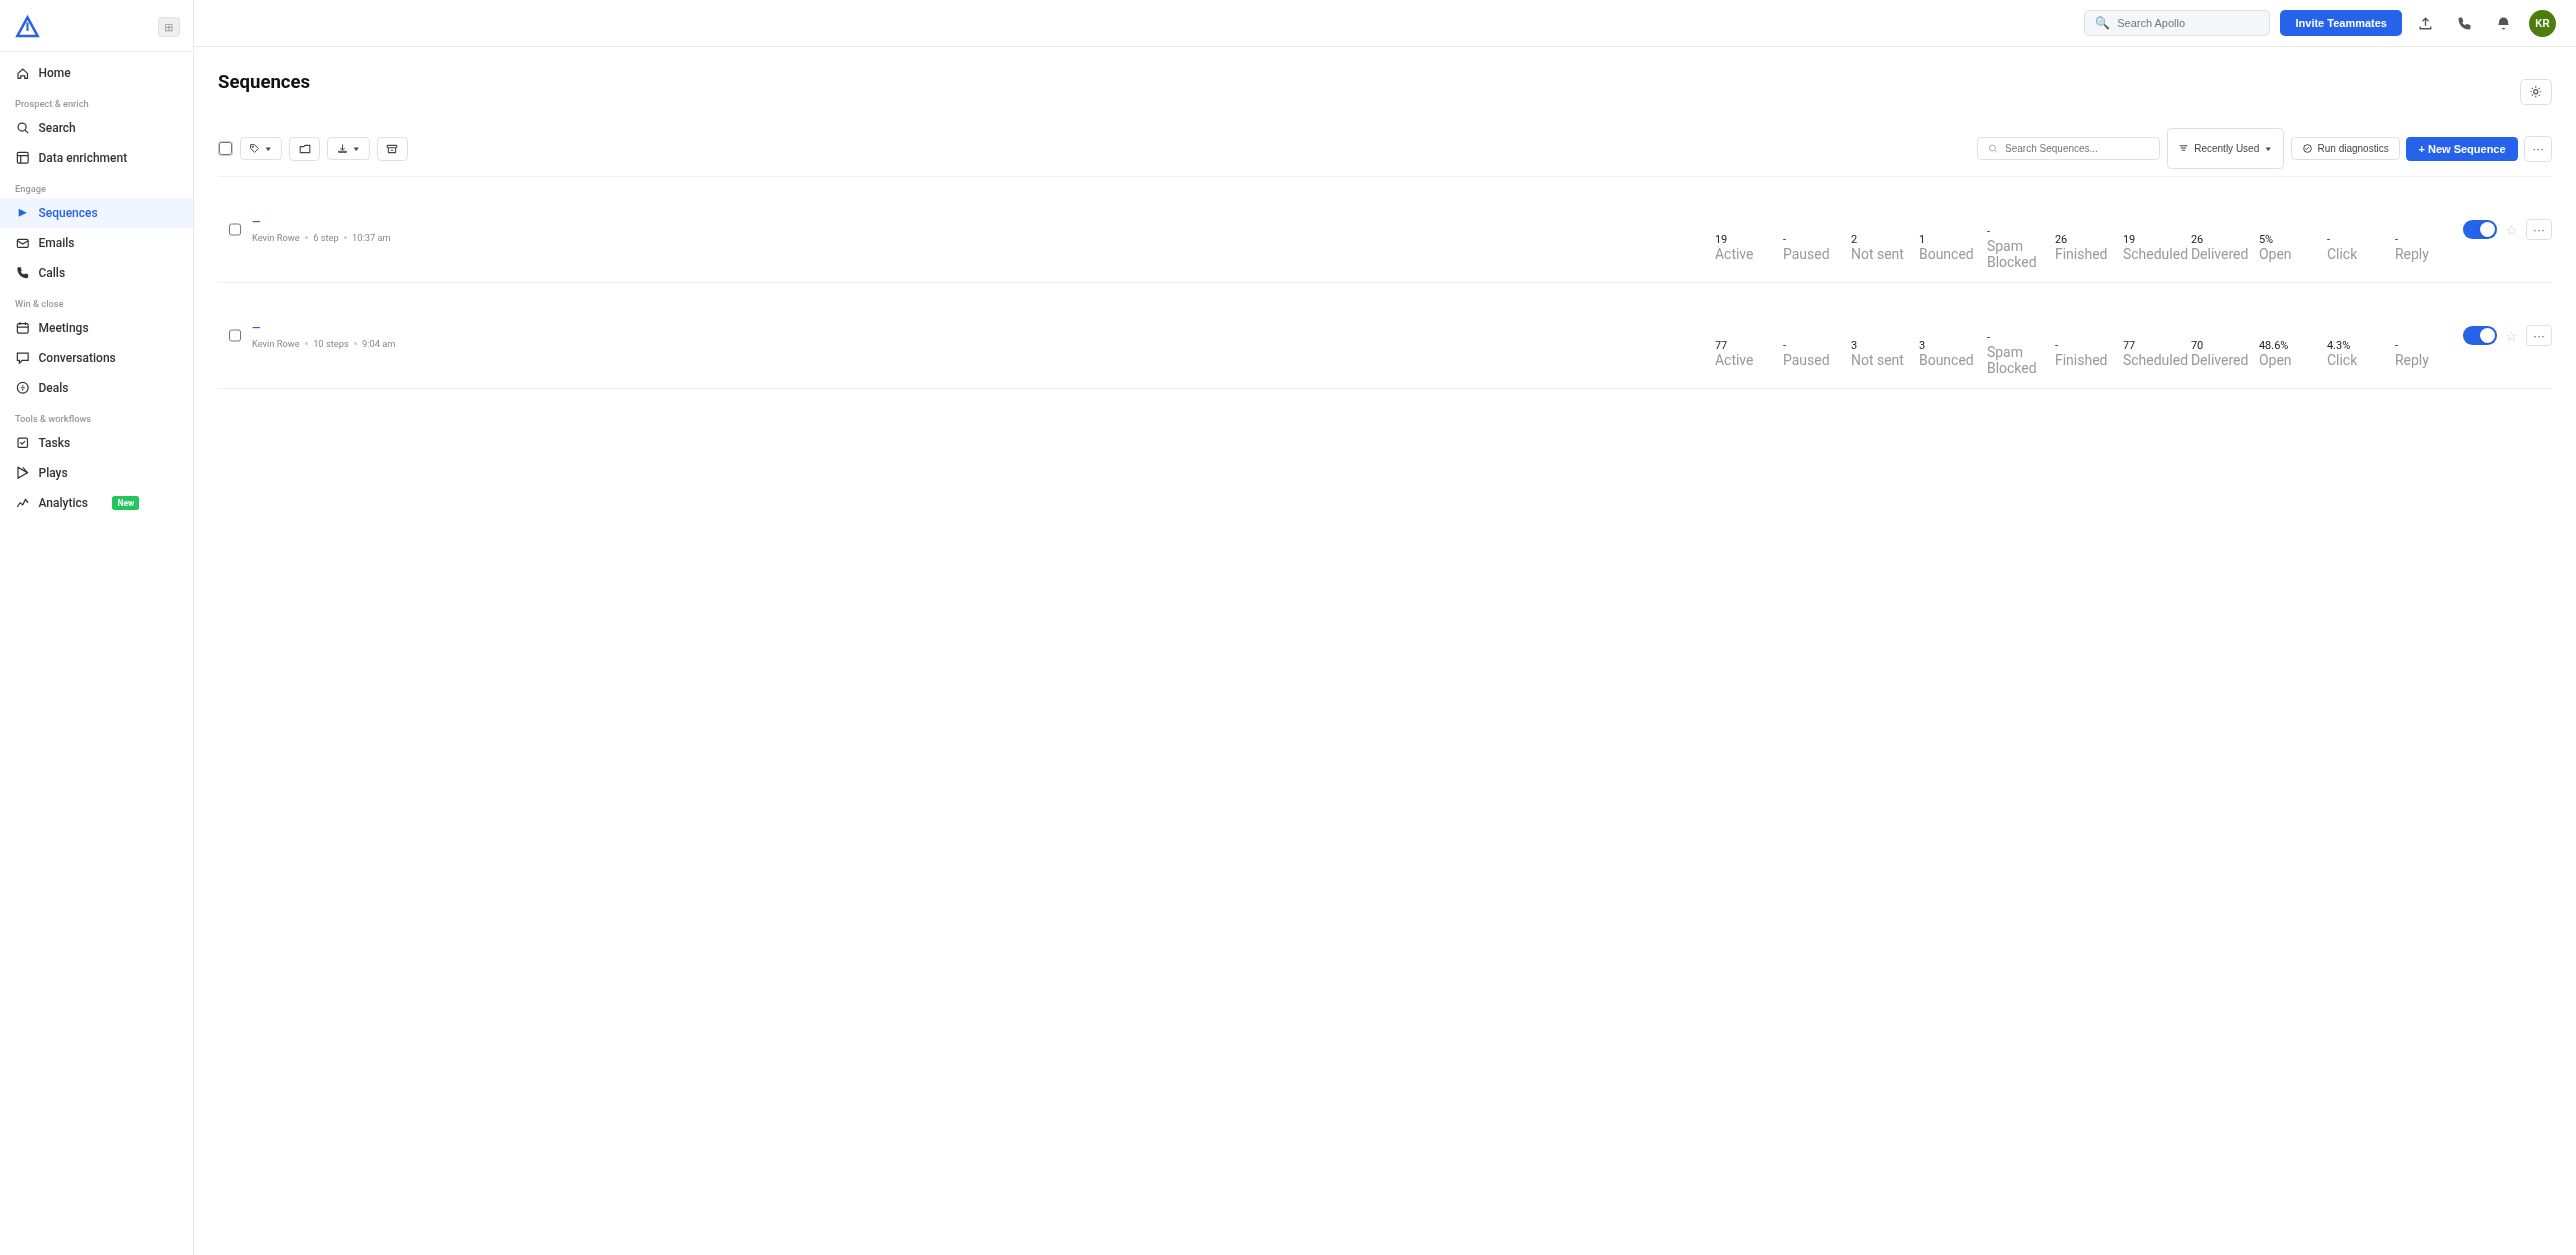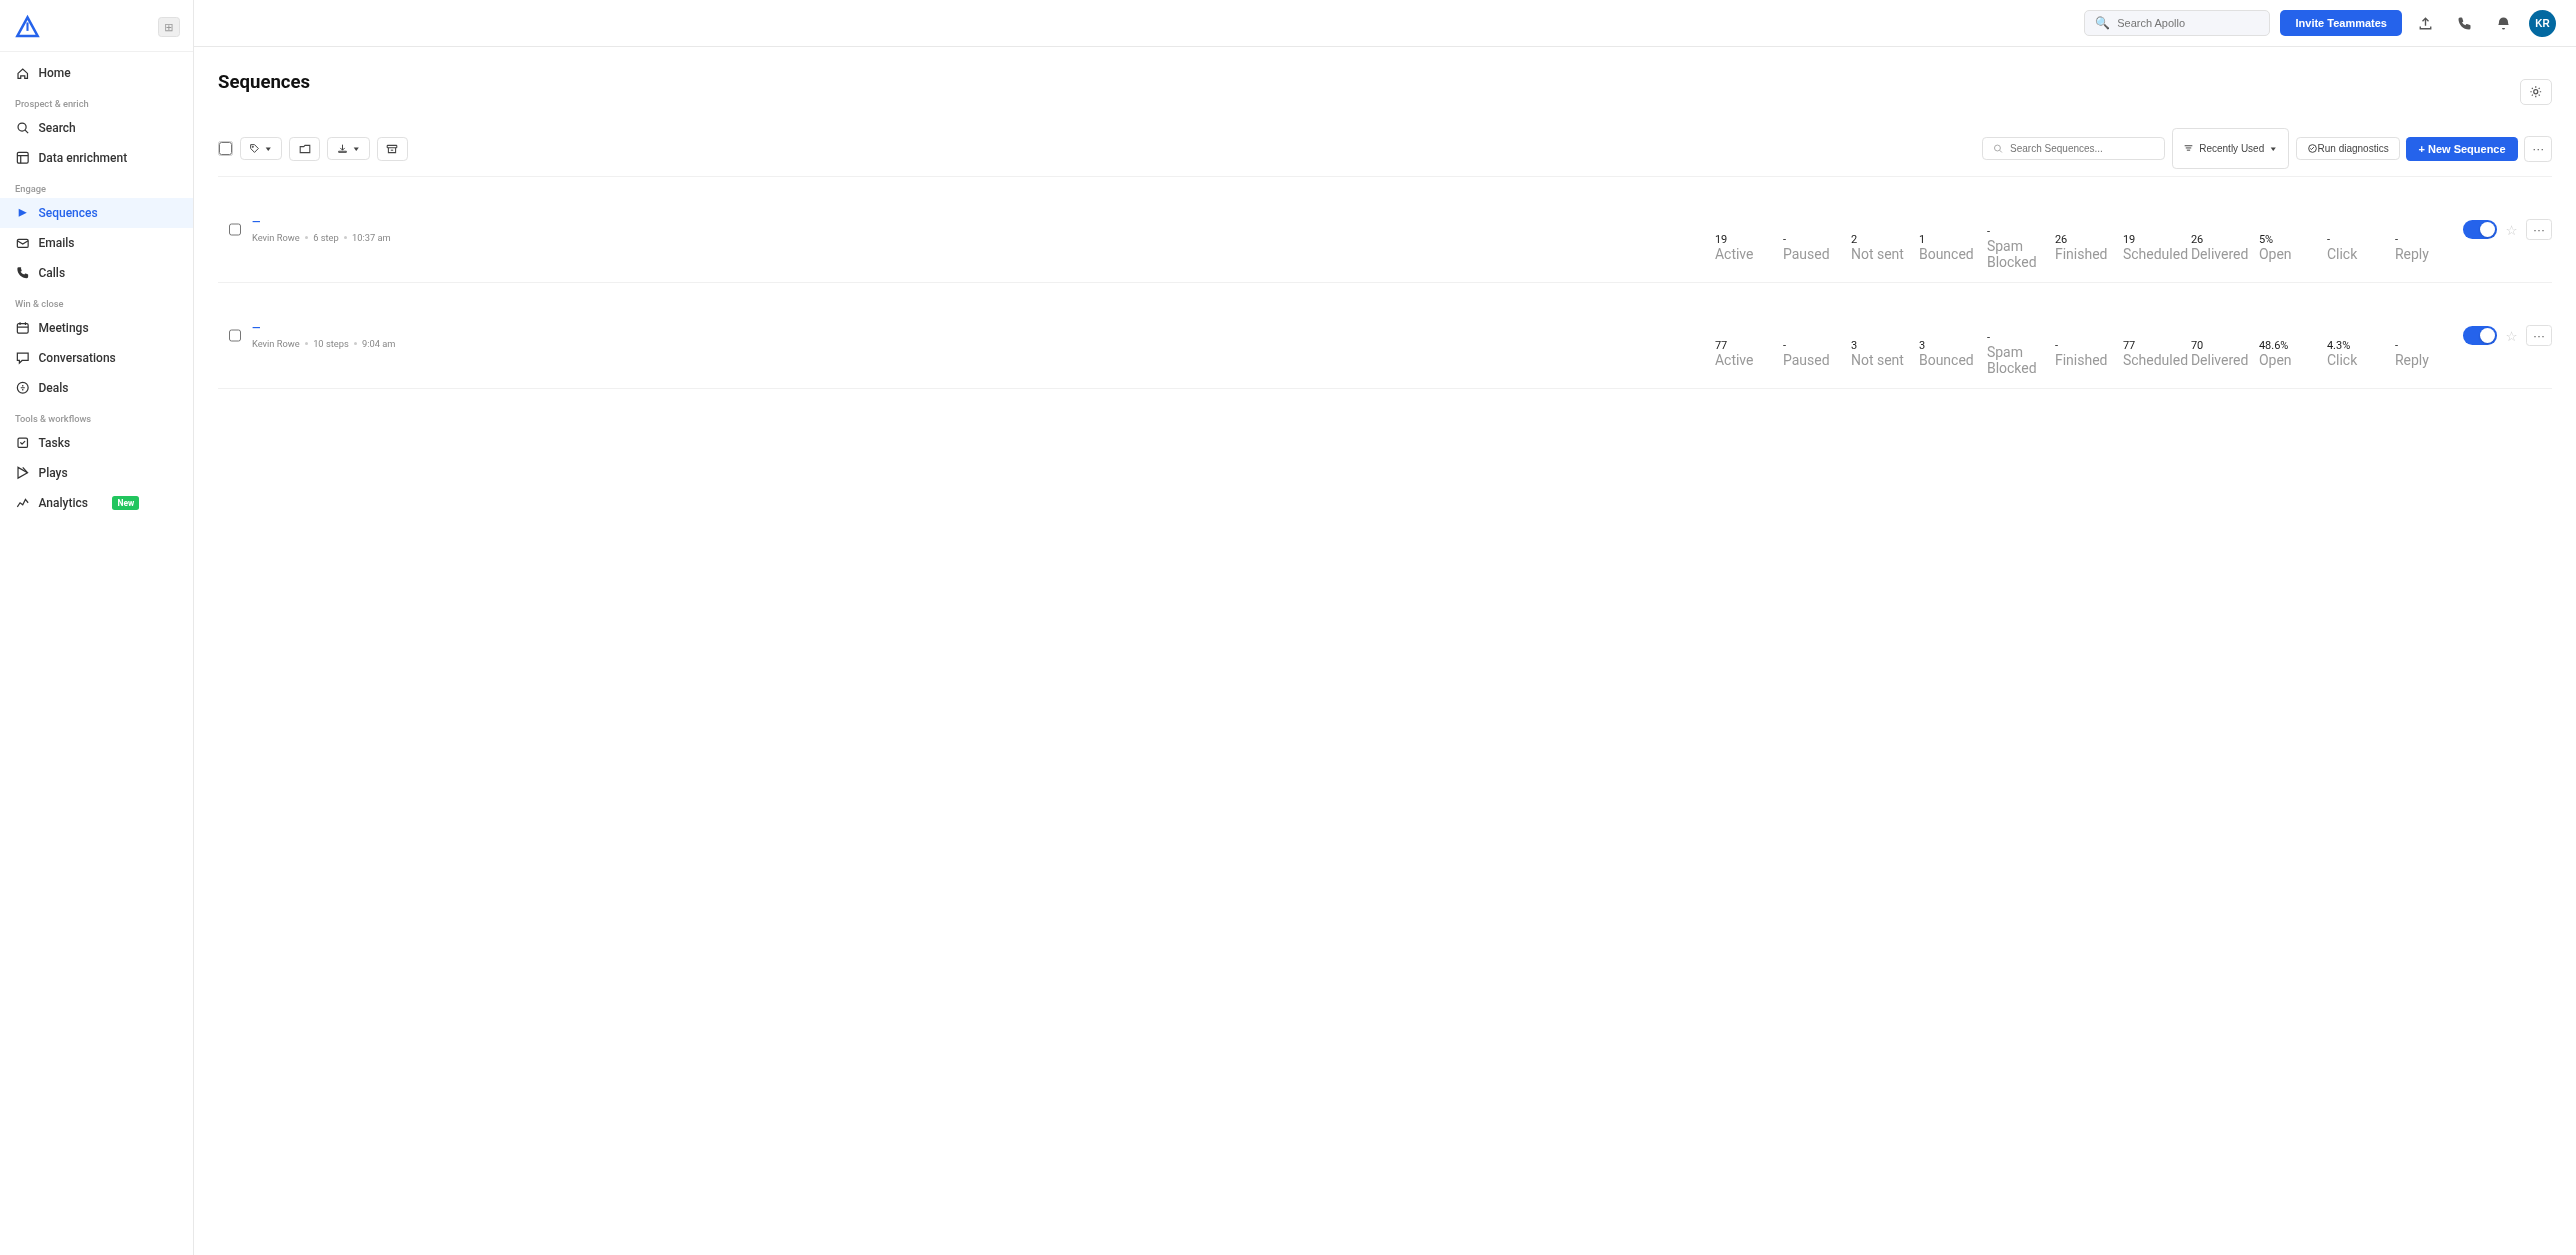--- a/index.html
+++ b/index.html
@@ -136,21 +136,21 @@
       color: #555;
       font-size: 15px;
       display: flex;
       align-items: center;
       justify-content: center;
       width: 27px;
       height: 27px;
       border-radius: 50%;
     }
     .avatar-btn {
-      background: #0369a1;
+      background: #4d7c0f;
       color: #fff;
       border: none;
       border-radius: 50%;
       width: 27px;
       height: 27px;
       font-size: 10px;
       font-weight: 700;
       cursor: pointer;
       display: flex;
       align-items: center;
@@ -264,20 +264,21 @@
       border: 0.8px solid #e0e0e0;
       border-radius: 4.2px;
       padding: 14px 10px;
       font-size: 10px;
       color: #444;
       cursor: pointer;
     }
     .diagnostics-btn {
       display: flex;
       align-items: center;
+      gap: 5px;
       background: #fff;
       border: 0.8px solid #e0e0e0;
       border-radius: 4.2px;
       padding: 5px 10px;
       font-size: 10px;
       color: #444;
       cursor: pointer;
     }
     .new-seq-btn {
       display: flex;

